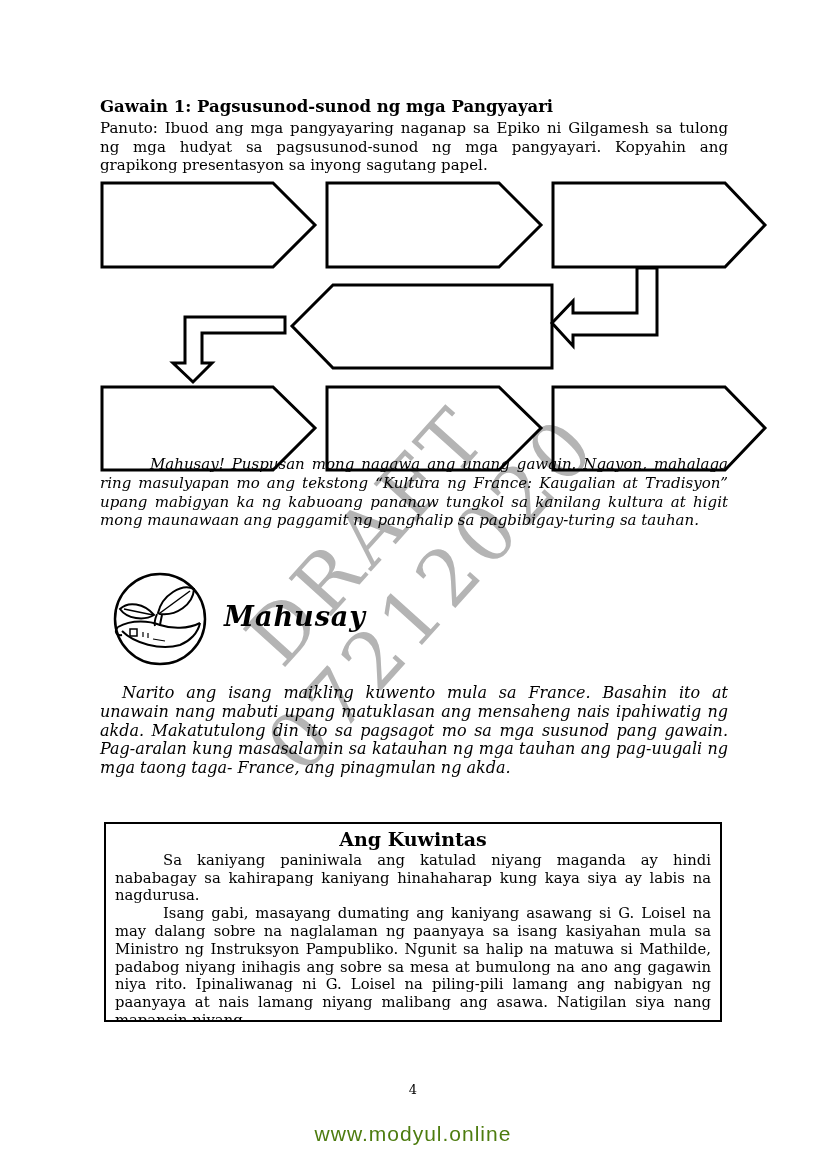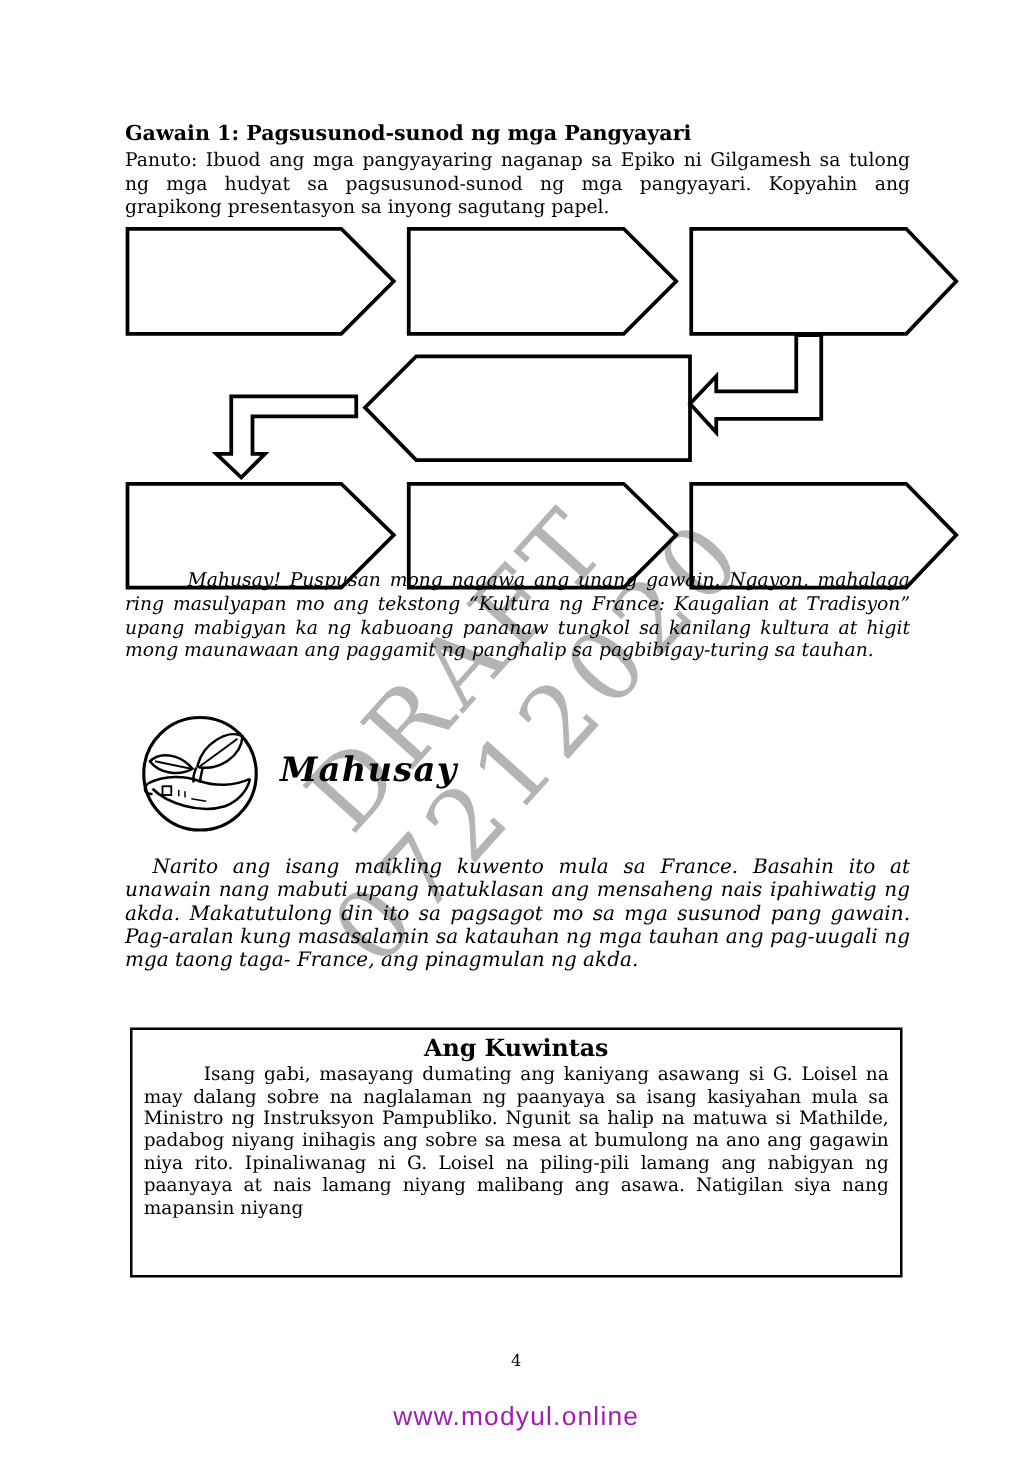--- a/index.html
+++ b/index.html
@@ -73,21 +73,21 @@
   }
   .story-par.first{margin-top:15px;}
   
   #page-num{
     left:0;top:1082px;width:826px;text-align:center;
     font-size:13px;
   }
   #site-wm{
     left:0;top:1122px;width:826px;text-align:center;
     font-family:"Liberation Sans", sans-serif;
-    font-size:21px;color:#a21caf;letter-spacing:1px;
+    font-size:21px;color:#4d7c0f;letter-spacing:1px;
   }
   svg .ln{fill:none;stroke:#000;}
 </style>
 </head>
 <body>
 
 <div id="draft-wm" class="abs" style="color: rgb(180, 180, 180);">
   <div>DRAFT</div>
   <div>07212020</div>
 </div>
@@ -130,17 +130,18 @@
   <path class="ln" stroke-width="2" d="M 8 58 C 4 62, 6 67, 12 66"></path>
   <rect class="ln" stroke-width="1.5" x="20" y="60" width="7" height="7"></rect>
   <path class="ln" stroke-width="1.2" d="M 33 63 L 33 68 M 38 64 L 38 69 M 43 70 L 55 72"></path>
 </svg>
 <div id="tuklasin-title" class="abs content">Mahusay</div>
 
 <div id="intro" class="abs content">Narito ang isang maikling kuwento mula sa France. Basahin ito at unawain nang mabuti upang matuklasan ang mensaheng nais ipahiwatig ng akda. Makatutulong din ito sa pagsagot mo sa mga susunod pang gawain. Pag-aralan kung masasalamin sa katauhan ng mga tauhan ang pag-uugali ng mga taong taga- France, ang pinagmulan ng akda.</div>
 
 <div id="story-box" class="abs content">
   <div id="story-title">Ang Kuwintas</div>
+  <p class="story-par">Sa kaniyang paniniwala ang katulad niyang maganda ay hindi nababagay sa kahirapang kaniyang hinahaharap kung kaya siya ay labis na nagdurusa.</p>
   <p class="story-par">Isang gabi, masayang dumating ang kaniyang asawang si G. Loisel na may dalang sobre na naglalaman ng paanyaya sa isang kasiyahan mula sa Ministro ng Instruksyon Pampubliko. Ngunit sa halip na matuwa si Mathilde, padabog niyang inihagis ang sobre sa mesa at bumulong na ano ang gagawin niya rito. Ipinaliwanag ni G. Loisel na piling-pili lamang ang nabigyan ng paanyaya at nais lamang niyang malibang ang asawa. Natigilan siya nang mapansin niyang</p>
 </div>
 
 <div id="page-num" class="abs content">4</div>
 <div id="site-wm" class="abs">www.modyul.online</div>
 
 </body></html>

